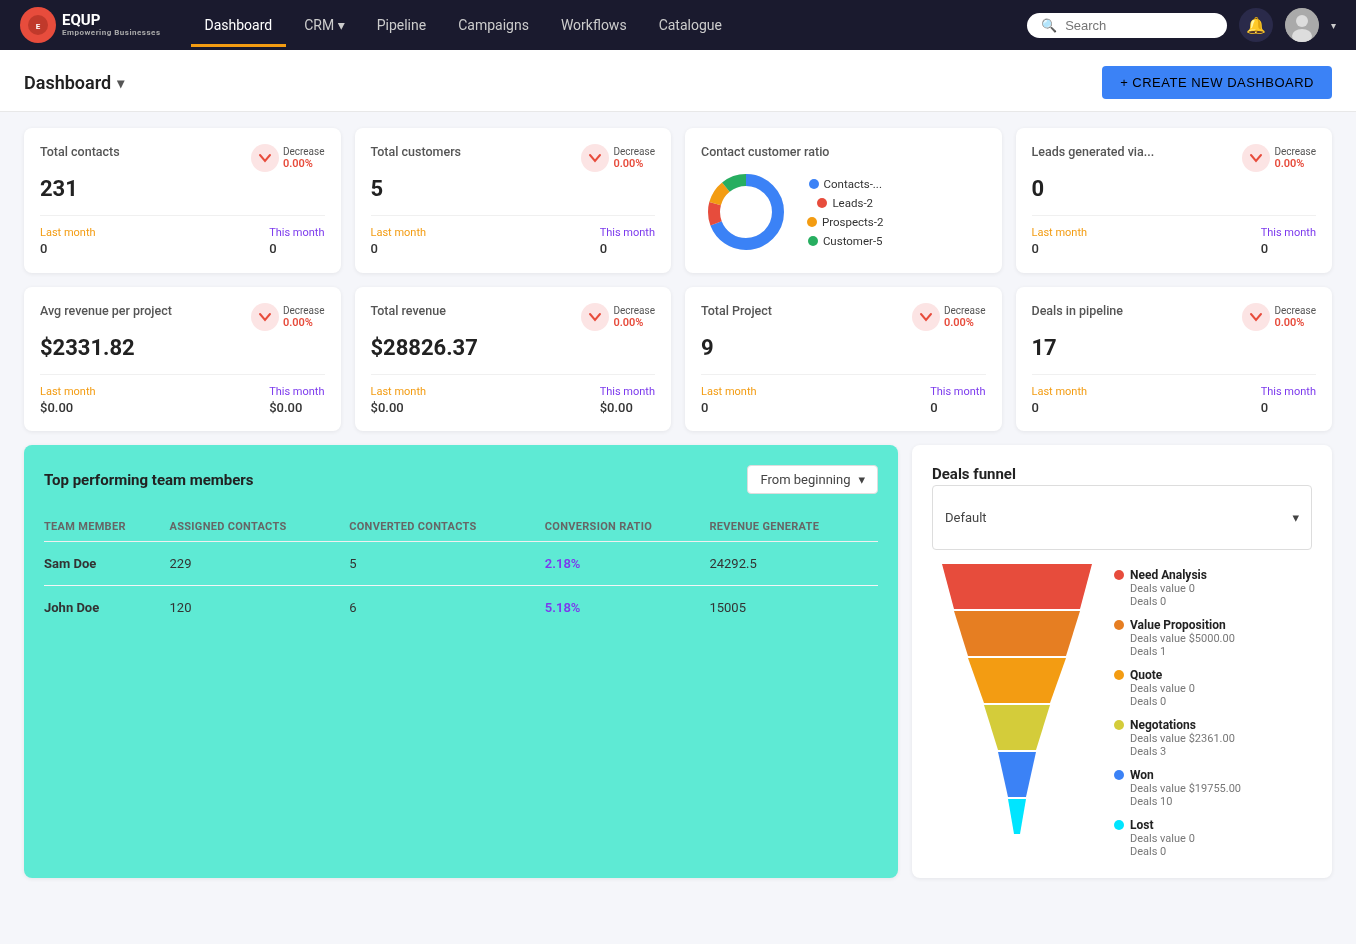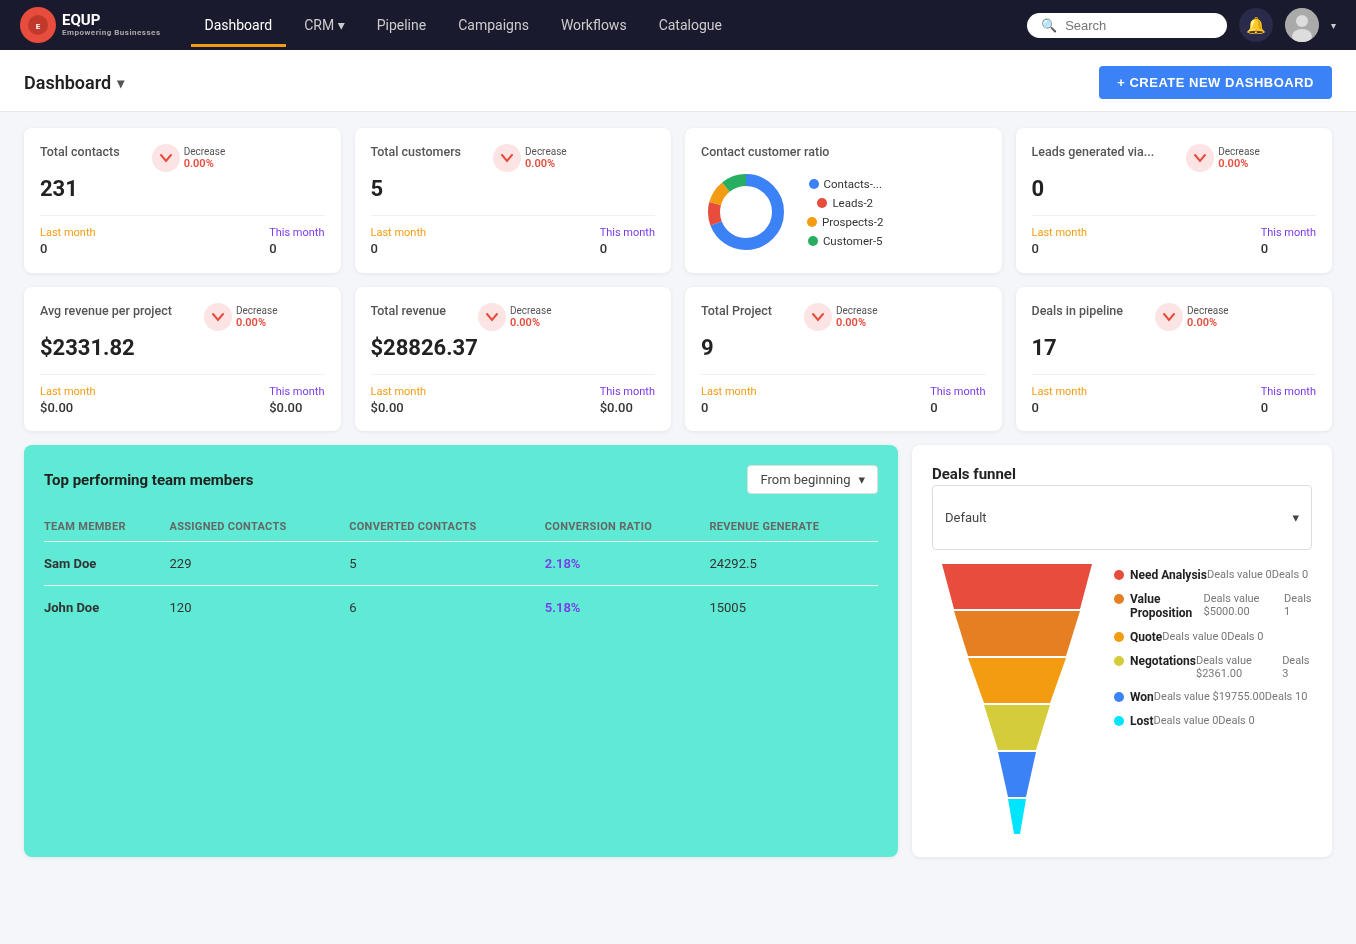--- a/index.html
+++ b/index.html
@@ -104,26 +104,26 @@
       background: white;
       border-bottom: 1px solid #e8e8e8;
     }
     .page-title-row {
       display: flex; align-items: center; gap: 6px;
       font-size: 18px; font-weight: 600; color: #222;
       cursor: pointer;
     }
     .create-btn {
       background: #3b82f6;
-      color: #ffffff;
+      color: #000000;
       border: none;
       border-radius: 4px;
       padding: 9px 18px;
       font-size: 13px;
-      font-weight: 700;
+      font-weight: 400;
       cursor: pointer;
       display: flex; align-items: center; gap: 6px;
       letter-spacing: 0.5px;
       text-align: center;
     }
 
     
     .main { padding: 16px 24px; }
 
     
@@ -134,20 +134,21 @@
       margin-bottom: 14px;
     }
     .stat-card {
       background: white;
       border-radius: 8px;
       padding: 16px;
       box-shadow: 0 1px 4px rgba(0,0,0,0.07);
     }
     .stat-card-header {
       display: flex;
+      justify-content: space-between;
       align-items: flex-start;
       margin-bottom: 4px;
       gap: 32px;
     }
     .stat-label { color: #555; font-size: 12.5px; font-weight: 500; }
     .stat-value { font-size: 22px; font-weight: 700; color: #222; margin-top: 2px; }
     .stat-badge {
       display: flex; align-items: center; gap: 4px;
       font-size: 11px; color: #e74c3c;
     }
@@ -267,21 +268,21 @@
     }
     .funnel-legend {
       display: flex;
       flex-direction: column;
       gap: 10px;
       font-size: 11.5px;
       padding-top: 4px;
     }
     .funnel-legend-item { display: flex; align-items: flex-start; gap: 6px; }
     .funnel-dot { width: 10px; height: 10px; border-radius: 50%; margin-top: 2px; flex-shrink: 0; }
-    .funnel-legend-text { display: flex; flex-direction: row; }
+    .funnel-legend-text { display: flex; flex-direction: column; }
     .funnel-legend-title { font-weight: 700; color: #222; font-size: 12px; }
     .funnel-legend-sub { color: #777; font-size: 11px; }
   </style>
 </head>
 <body>
 
 <nav class="navbar">
   <div class="nav-logo">
     <div class="logo-icon">
       <svg width="22" height="22" viewBox="0 0 22 22">

